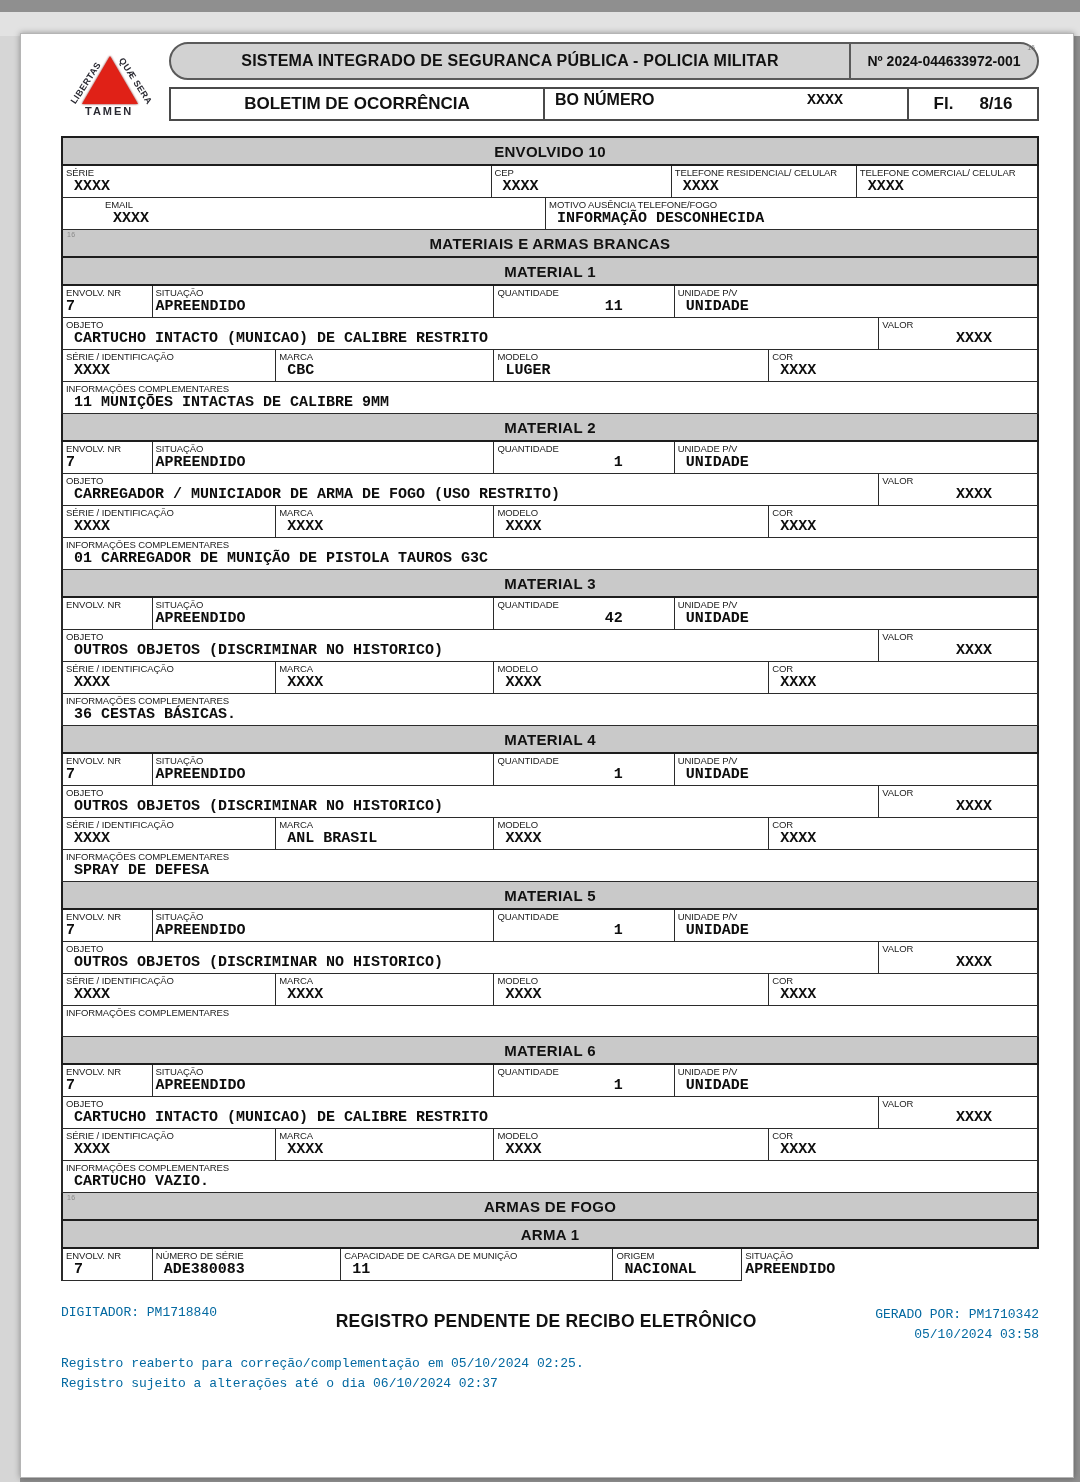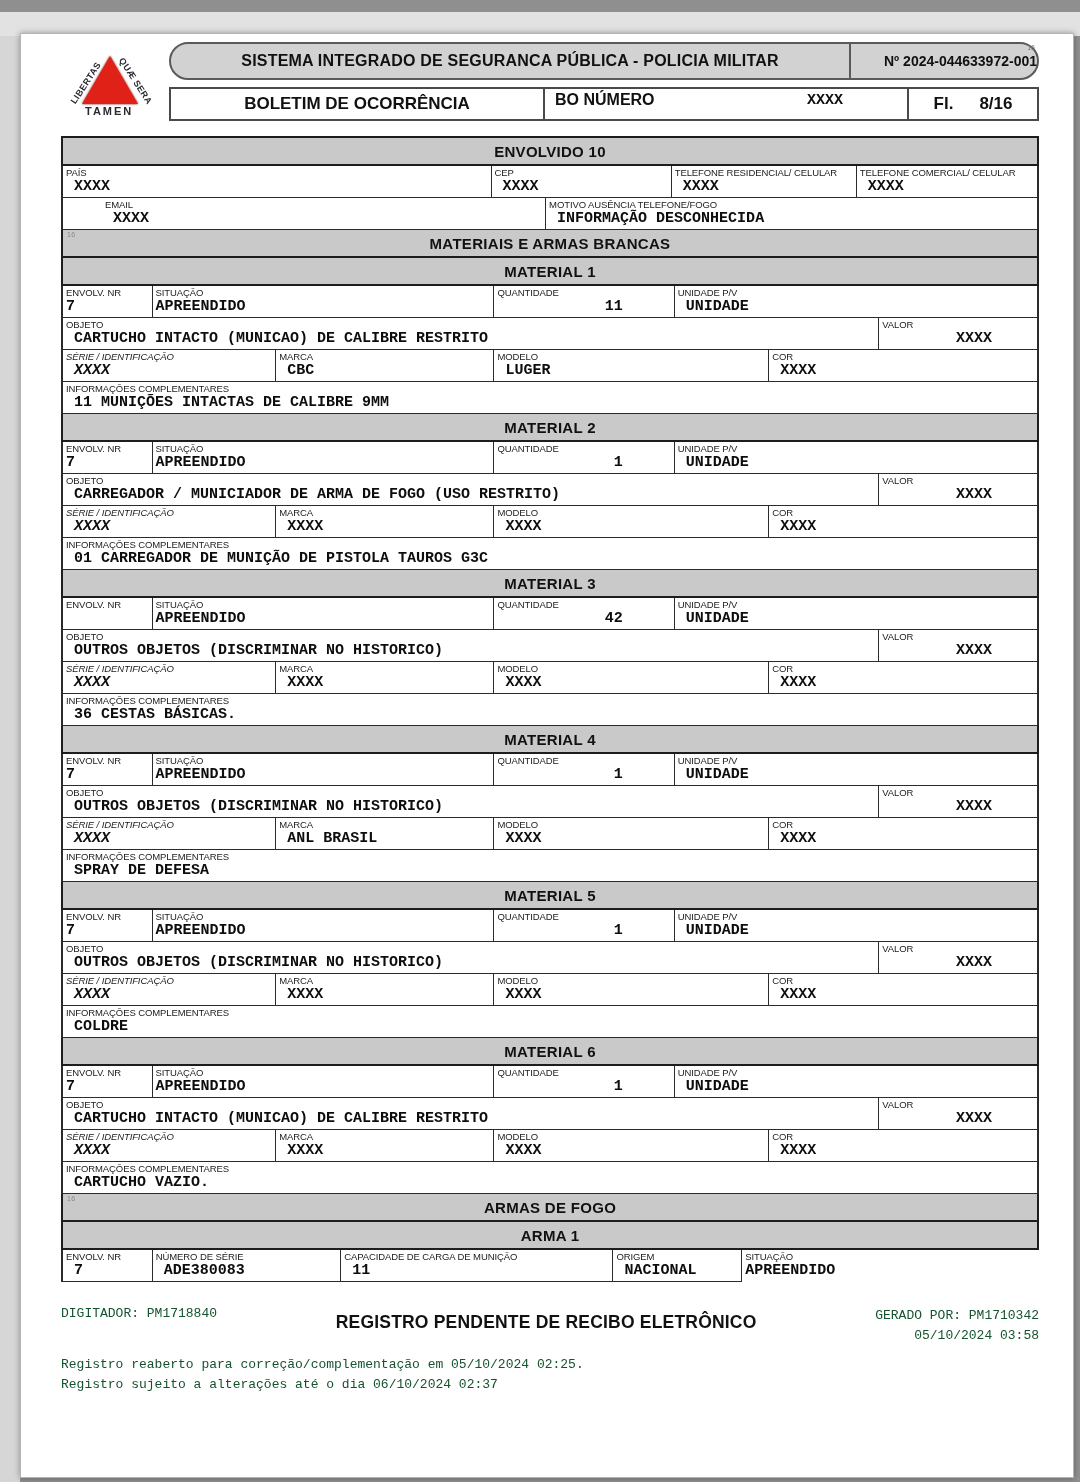--- a/index.html
+++ b/index.html
@@ -16,21 +16,21 @@
          border-left:28px solid transparent; border-right:28px solid transparent;
          border-bottom:48px solid #e02117; filter:drop-shadow(0 0 1px #7a0d0d); }
   .logo .lib { position:absolute; left:1px; top:36px; transform:rotate(-57deg); font-size:9px; font-weight:bold; color:#2a2a33; letter-spacing:.4px; }
   .logo .que { position:absolute; right:-1px; top:34px; transform:rotate(57deg); font-size:9px; font-weight:bold; color:#2a2a33; letter-spacing:.4px; }
   .logo .tam { position:absolute; left:24px; top:63px; font-size:11px; font-weight:bold; color:#2a2a33; letter-spacing:2px; }
   .hright { flex:1; padding-left:8px; }
   .hbar { display:flex; border:2px solid #5a5a5a; }
   .hbar.gray { background:#d2d2d2; height:38px;border-radius:19px; }
   .hbar.white { background:#fff; height:34px; margin-top:7px; border-color:#4a4a4a; }
   .sys-title { flex:1; display:flex; align-items:center; justify-content:center; font-size:16px; font-weight:bold; color:#111; letter-spacing:.2px; }
-  .doc-num { width:188px; border-left:2px solid #5a5a5a; display:flex; align-items:center; justify-content:flex-end; font-size:14px; font-weight:bold; color:#111; position:relative; }
+  .doc-num { width:188px; border-left:2px solid #5a5a5a; display:flex; align-items:center; justify-content:center; font-size:14px; font-weight:bold; color:#111; position:relative; }
   .doc-num .sup { position:absolute; top:0; right:2px; font-size:7px; font-weight:normal; color:#777; }
   .form-title { width:372px; display:flex; align-items:center; justify-content:center; font-size:17px; font-weight:bold; color:#111; }
   .bo-cell { flex:1; border-left:2px solid #4a4a4a; display:flex; align-items:center; padding:0 64px 8px 10px; justify-content:space-between; }
   .bo-cell .lbl-b { font-size:16px; font-weight:bold; color:#111; }
   .fl-cell { width:130px; border-left:2px solid #4a4a4a; display:flex; align-items:center; justify-content:center; gap:26px; font-size:17px; font-weight:bold; color:#111; }
 
   
   .table { margin:10px 34px 0 40px; border-top:2px solid #1d1d1d; }
   .sechdr { position:relative; background:#c9c9c9; border:2px solid #1d1d1d; border-top:none;
             min-height:28px; display:flex; align-items:center; justify-content:center;
@@ -41,31 +41,31 @@
   .fcell:last-child { border-right:none; }
   .flabel { display:block; font-size:9.5px; color:#1b1b1b; letter-spacing:-.1px; white-space:nowrap; }
   .val { display:block; font-family:"Liberation Mono", monospace; font-size:15px; font-weight:600; color:#0d0d0d; padding-left:8px; white-space:nowrap; }
   .val.flush { padding-left:0; }
   .val.right { text-align:right; padding-right:48px; }
   .val.rightv { text-align:right; padding-right:42px; }
   .w44 { width:44%; } .w185 { width:18.5%; } .w19 { width:19%; } .wrest { flex:1; }
   .w50 { width:49.6%;padding-left:42px; }
   .mc1 { width:9.2%; } .mc2 { width:35.1%; } .mc3 { width:18.5%; }
   .oc1 { width:83.8%; } .oc2 { flex:1; }
-  .sc1 { width:21.9%;font-style:italic; } .sc2 { width:22.4%; } .sc3 { width:28.2%; }
+  .sc1 { width:21.9%; } .sc2 { width:22.4%; } .sc3 { width:28.2%; }
   .ac1 { width:9.2%; } .ac2 { width:19.3%; } .ac3 { width:27.9%; } .ac4 { width:13.2%; }
   .arma-row { border-bottom:none; }
   .arma-row .fcell { border-bottom:1px solid #2b2b2b; }
   .arma-row .fcell:last-child { border-bottom:none; }
   .arma-row { border-left-width:2px; border-right-width:0; }
 
   
   .footer { margin:24px 34px 0 40px; }
   .foot-top { display:flex; align-items:flex-start; }
-  .mono { font-family:"Liberation Mono", monospace; font-size:13px; color:#14532d; }
+  .mono { font-family:"Liberation Mono", monospace; font-size:13px; color:#0369a1; }
   .foot-title { flex:1; text-align:center; font-size:17.5px; font-weight:bold; color:#111; padding-top:6px; letter-spacing:.2px; }
   .foot-right { text-align:right; line-height:1.5; }
   .foot-notes { margin-top:10px; line-height:1.55; }
 </style>
 </head>
 <body>
 
 <div class="lightband"></div>
 <div class="sideband"></div>
 
@@ -99,21 +99,21 @@
       </div>
     </div>
   </div>
 
   <div class="table">
 
     <div class="sechdr">ENVOLVIDO 10</div>
 
     <div class="frow">
       <div class="fcell w44">
-        <span class="flabel">PAÍS</span>
+        <span class="flabel">SÉRIE</span>
         <span class="val">XXXX</span>
       </div>
       <div class="fcell w185">
         <span class="flabel">CEP</span>
         <span class="val">XXXX</span>
       </div>
       <div class="fcell w19">
         <span class="flabel">TELEFONE RESIDENCIAL/ CELULAR</span>
         <span class="val">XXXX</span>
       </div>
@@ -409,21 +409,20 @@
               <span class="val">XXXX</span>
             </div>
             <div class="fcell wrest">
               <span class="flabel">COR</span>
               <span class="val">XXXX</span>
             </div>
           </div>
           <div class="frow">
             <div class="fcell wrest">
               <span class="flabel">INFORMAÇÕES COMPLEMENTARES</span>
-              <span class="val">COLDRE</span>
             </div>
           </div>
         </div>
 
         <div class="material-block">
           <div class="sechdr">MATERIAL 6</div>
           <div class="frow">
             <div class="fcell mc1">
               <span class="flabel">ENVOLV. NR</span>
               <span class="val flush">7</span>

